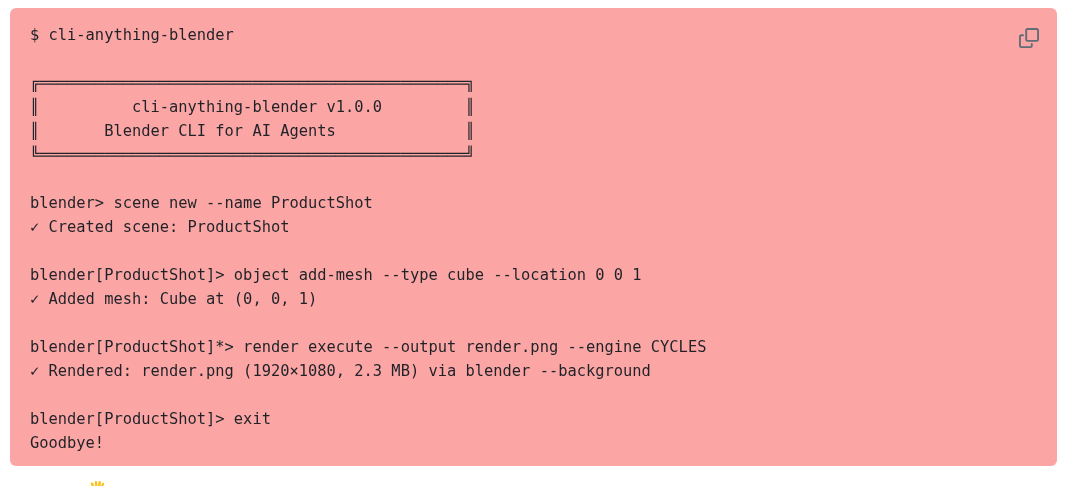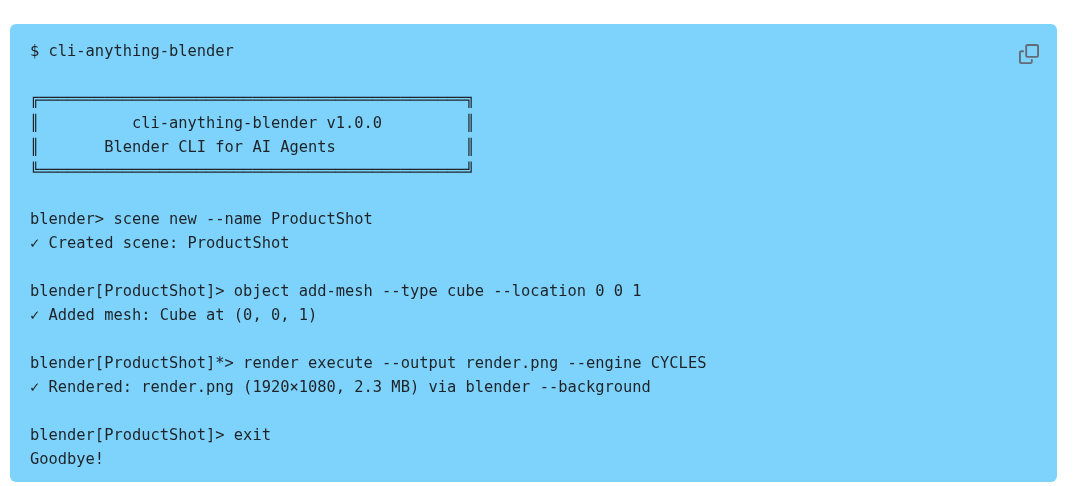--- a/index.html
+++ b/index.html
@@ -6,24 +6,24 @@
     margin: 0;
     padding: 0;
     width: 1080px;
     height: 486px;
     background: #ffffff;
     overflow: hidden;
   }
   .terminal-block {
     position: absolute;
     left: 10px;
-    top: 24px;
+    top: 8px;
     width: 1047px;
     height: 458px;
-    background: #7dd3fc;
+    background: #fca5a5;
     border-radius: 6px;
     box-sizing: border-box;
     padding: 15px 20px 13px 20px;
   }
   .terminal-lines {
     font-family: "DejaVu Sans Mono", "Liberation Mono", monospace;
     font-size: 15.4px;
     line-height: 24px;
     color: #1f2328;
     white-space: pre;

